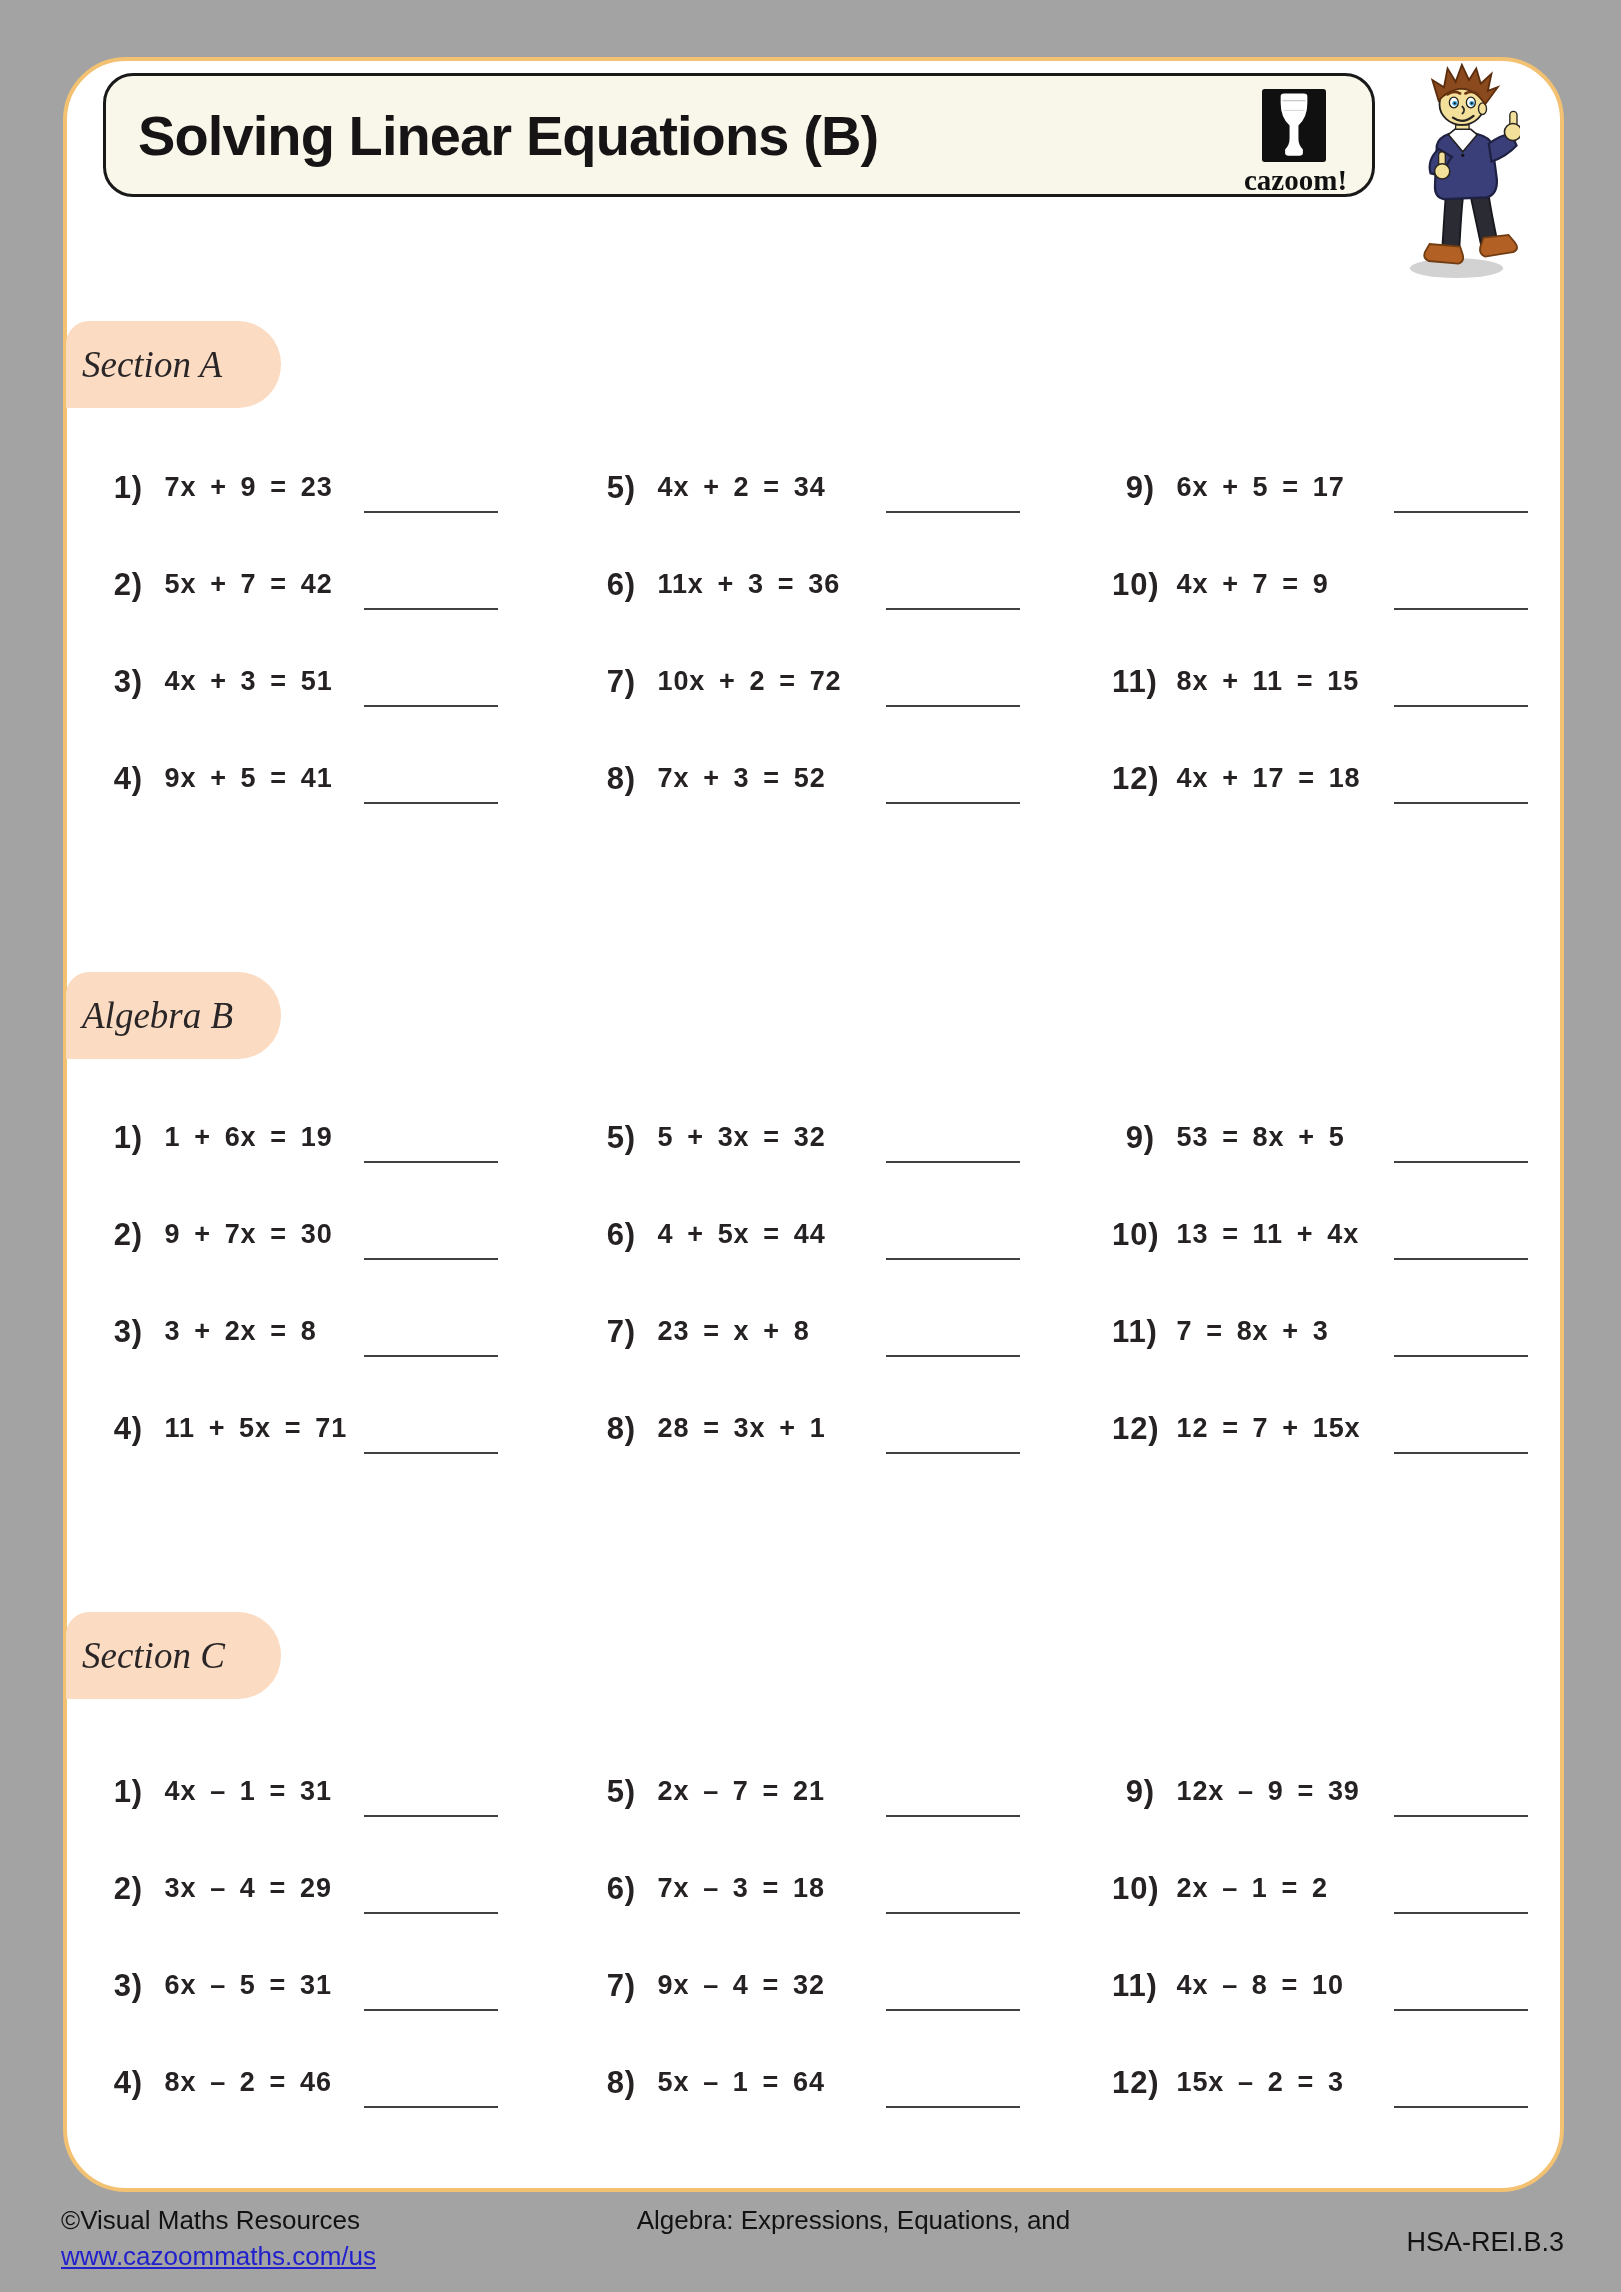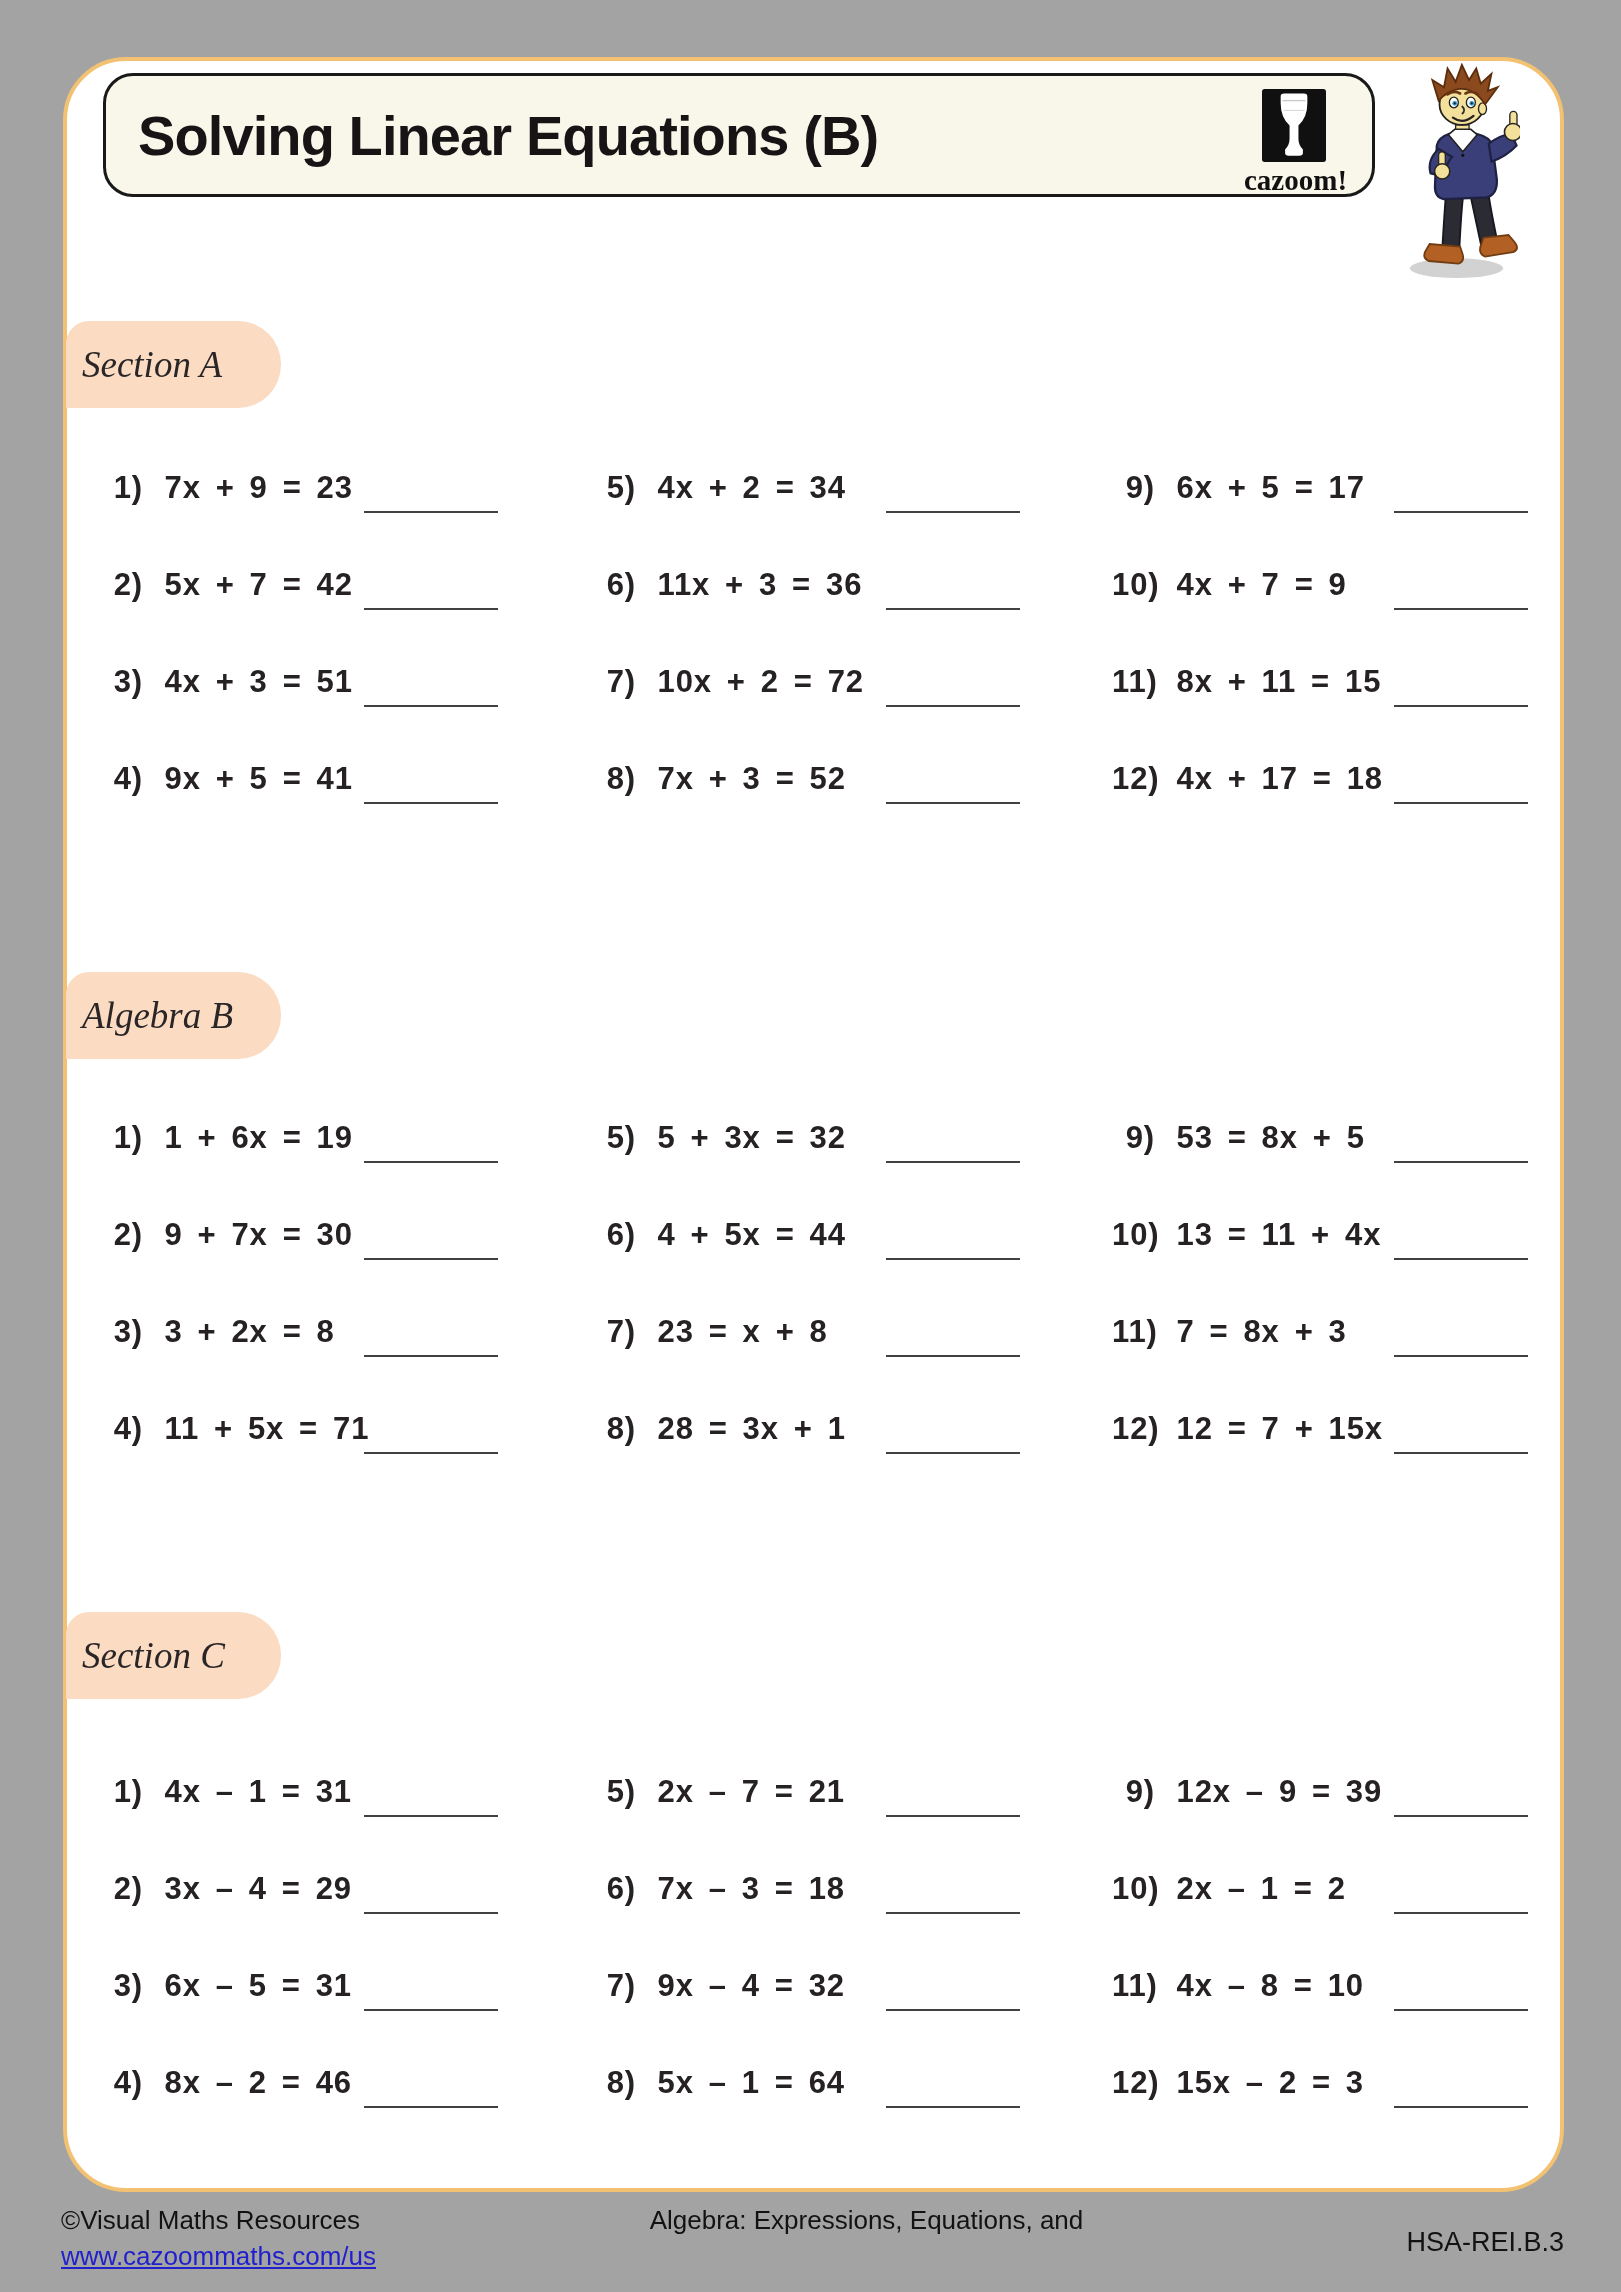--- a/index.html
+++ b/index.html
@@ -61,31 +61,31 @@
   }
   #sec-a .problems{top:439px}
   #sec-b .problems{top:1089px}
   #sec-c .problems{top:1743px}
   .problem{position:relative;display:flex;align-items:center;height:97px;}
   .pnum{
     width:43px;text-align:right;font-weight:bold;font-size:31px;color:#262223;
     letter-spacing:0.9px;flex:0 0 43px;
   }
   .peq{
-    margin-left:21.5px;font-weight:bold;font-size:31px;color:#262223;
+    margin-left:21.5px;font-weight:bold;font-size:27px;color:#262223;
     letter-spacing:0.9px;word-spacing:5.4px;white-space:nowrap;
   }
   .ansline{position:absolute;top:72px;width:134px;border-bottom:2.2px solid #414141;}
   .problem.c1 .ansline{left:264px}
   .problem.c2 .ansline{left:293px}
   .problem.c3 .ansline{left:282px}
   
   .footer-left{position:absolute;left:61px;top:2203px;font-size:26px;color:#121212;line-height:1.38;}
   .footer-left a{color:#2020CC;text-decoration:underline;}
-  .footer-center{position:absolute;left:598px;top:2203px;width:537px;text-align:center;
+  .footer-center{position:absolute;left:585px;top:2203px;width:537px;text-align:center;
     font-size:26px;color:#121212;line-height:1.38;}
   .footer-right{position:absolute;left:1299px;top:2227px;width:265px;text-align:right;
     font-size:27px;color:#121212;}
   
   .mascot{position:absolute;left:1402px;top:63px;width:118px;height:224px;}
 </style>
 </head>
 <body>
 
 <div class="page">

